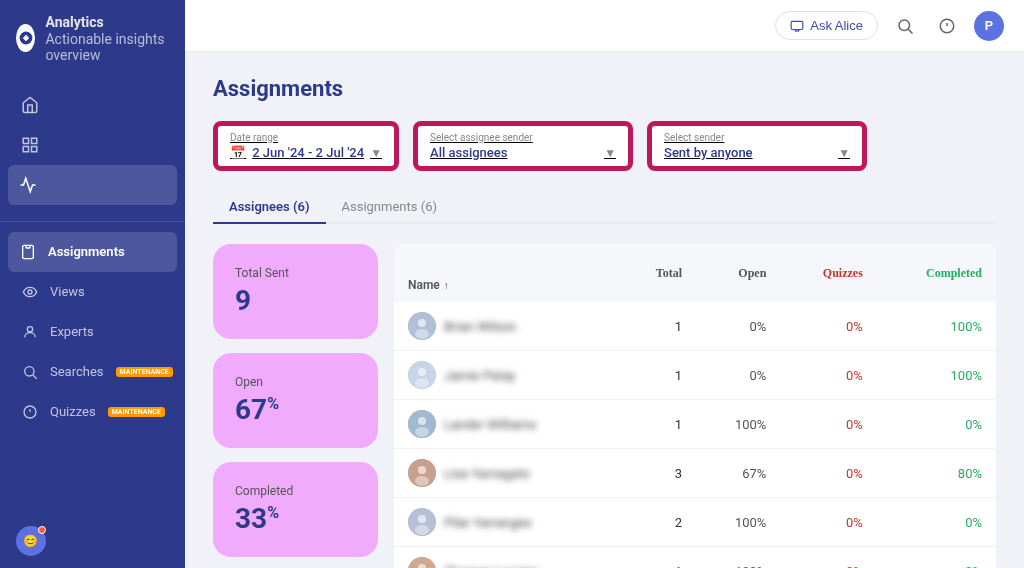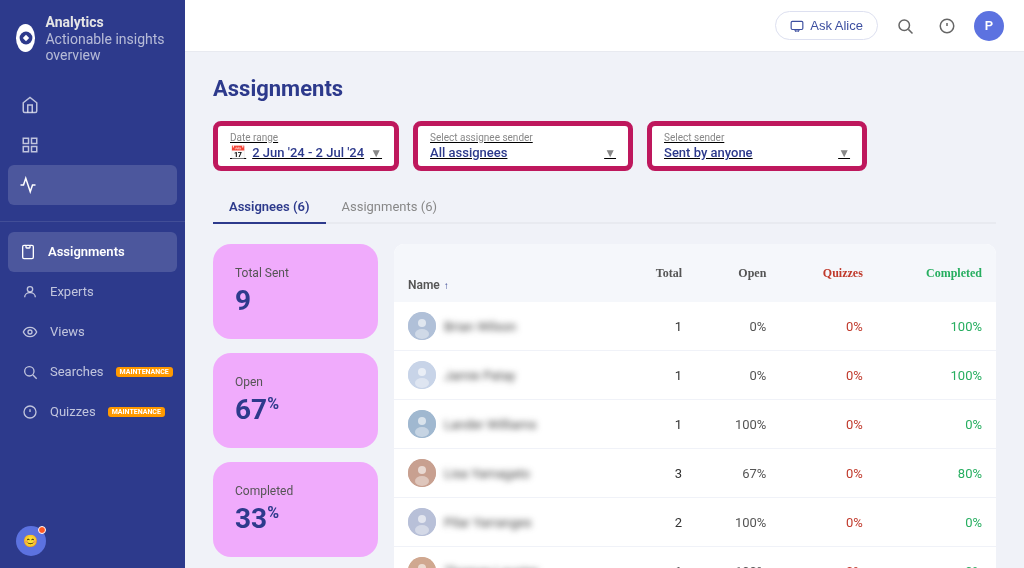--- a/index.html
+++ b/index.html
@@ -145,35 +145,35 @@
               <rect x="9" y="2" width="6" height="4" rx="1"></rect>
               <path d="M9 2H6a2 2 0 0 0-2 2v16a2 2 0 0 0 2 2h12a2 2 0 0 0 2-2V4a2 2 0 0 0-2-2h-3"></path>
             </svg>
         </div>
         <span>Assignments</span>
       </div>
 
       <div class="nav-item-normal">
         <div class="nav-item-icon">
           <svg width="16" height="16" viewBox="0 0 24 24" fill="none" stroke="rgba(255,255,255,0.7)" stroke-width="2">
-              <circle cx="12" cy="8" r="4"></circle>
-              <path d="M4 20c0-4 3.6-7 8-7s8 3 8 7"></path>
-            </svg>
-        </div>
-        <span>Experts</span>
+              <circle cx="12" cy="12" r="3"></circle>
+              <path d="M2 12s3-7 10-7 10 7 10 7-3 7-10 7-10-7-10-7z"></path>
+            </svg>
+        </div>
+        <span>Views</span>
       </div>
 
       <div class="nav-item-normal">
         <div class="nav-item-icon">
           <svg width="16" height="16" viewBox="0 0 24 24" fill="none" stroke="rgba(255,255,255,0.7)" stroke-width="2">
-              <circle cx="12" cy="12" r="3"></circle>
-              <path d="M2 12s3-7 10-7 10 7 10 7-3 7-10 7-10-7-10-7z"></path>
-            </svg>
-        </div>
-        <span>Views</span>
+              <circle cx="12" cy="8" r="4"></circle>
+              <path d="M4 20c0-4 3.6-7 8-7s8 3 8 7"></path>
+            </svg>
+        </div>
+        <span>Experts</span>
       </div>
 
       <div class="nav-item-normal">
         <div class="nav-item-icon">
           <svg width="16" height="16" viewBox="0 0 24 24" fill="none" stroke="rgba(255,255,255,0.7)" stroke-width="2">
               <circle cx="11" cy="11" r="7"></circle>
               <line x1="16.5" y1="16.5" x2="22" y2="22"></line>
             </svg>
         </div>
         <span>Searches</span>

